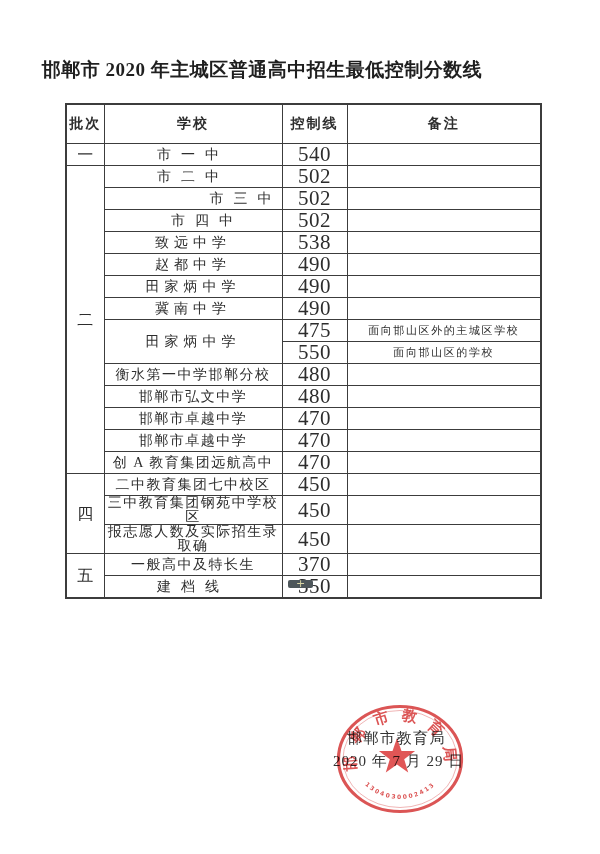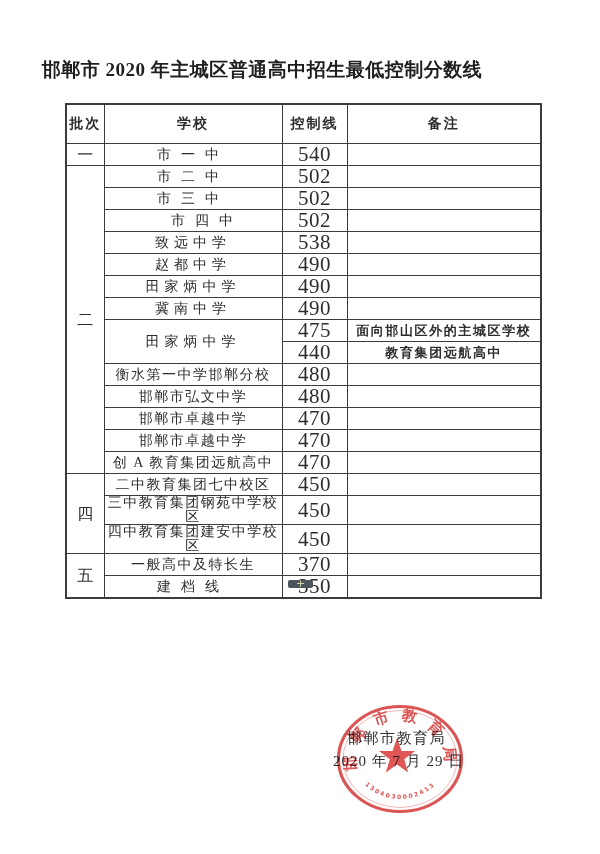--- a/index.html
+++ b/index.html
@@ -26,21 +26,21 @@
     padding:0; overflow:hidden;
   }
   .score-table thead th {
     height:38px; font-size:14px; font-weight:bold; letter-spacing:2px;
     line-height:1.25;
   }
   .score-table td { height:20.75px; font-size:14px; line-height:1; }
   td.batch  { font-size:16px; letter-spacing:0; }
   td.school { letter-spacing:1.5px; }
   td.score  { font-size:21px; letter-spacing:0.5px; }
-  td.remark { font-size:13px; letter-spacing:1.6px;font-weight:bold; }
+  td.remark { font-size:11px; letter-spacing:1.6px; }
 
   .plus-btn {
     position:absolute; left:288px; top:580px; width:25px; height:8px;
     background:#4d565a; border-radius:2px; display:flex; align-items:center;
     justify-content:center; color:#d8d4a4; font-size:11px; line-height:8px;
     font-family:"DejaVu Sans",sans-serif; cursor:pointer;
   }
 
   .notes {
     position:absolute; left:37px; top:588px; width:536px;
@@ -101,21 +101,21 @@
           <td class="score">540</td>
           <td class="remark"></td>
         </tr>
         <tr>
           <td class="batch" rowspan="14">二</td>
           <td class="school" rowspan="1" style="letter-spacing: 10px; margin-left: 33px;">市二中</td>
           <td class="score">502</td>
           <td class="remark"></td>
         </tr>
         <tr>
-          <td class="school" rowspan="1" style="letter-spacing: 10px;">市三中</td>
+          <td class="school" rowspan="1" style="letter-spacing: 10px; text-align: right;">市三中</td>
           <td class="score">502</td>
           <td class="remark"></td>
         </tr>
         <tr>
           <td class="school" rowspan="1" style="letter-spacing: 10px; padding-left: 28px;">市四中</td>
           <td class="score">502</td>
           <td class="remark"></td>
         </tr>
         <tr>
           <td class="school" rowspan="1" style="letter-spacing: 5px;">致远中学</td>
@@ -136,22 +136,22 @@
           <td class="school" rowspan="1" style="letter-spacing: 5px;">冀南中学</td>
           <td class="score">490</td>
           <td class="remark"></td>
         </tr>
         <tr>
           <td class="school" rowspan="2" style="letter-spacing: 5px;">田家炳中学</td>
           <td class="score">475</td>
           <td class="remark">面向邯山区外的主城区学校</td>
         </tr>
         <tr>
-          <td class="score">440</td>
-          <td class="remark">教育集团远航高中</td>
+          <td class="score">550</td>
+          <td class="remark">面向邯山区的学校</td>
         </tr>
         <tr>
           <td class="school" rowspan="1">衡水第一中学邯郸分校</td>
           <td class="score">480</td>
           <td class="remark"></td>
         </tr>
         <tr>
           <td class="school" rowspan="1">邯郸市弘文中学</td>
           <td class="score">480</td>
           <td class="remark"></td>
@@ -176,21 +176,21 @@
           <td class="school" rowspan="1">二中教育集团七中校区</td>
           <td class="score">450</td>
           <td class="remark"></td>
         </tr>
         <tr>
           <td class="school" rowspan="1">三中教育集团钢苑中学校区</td>
           <td class="score">450</td>
           <td class="remark"></td>
         </tr>
         <tr>
-          <td class="school" rowspan="1">四中教育集团建安中学校区</td>
+          <td class="school" rowspan="1">报志愿人数及实际招生录取确</td>
           <td class="score">450</td>
           <td class="remark"></td>
         </tr>
         <tr>
           <td class="batch" rowspan="2">五</td>
           <td class="school" rowspan="1">一般高中及特长生</td>
           <td class="score">370</td>
           <td class="remark"></td>
         </tr>
         <tr>

